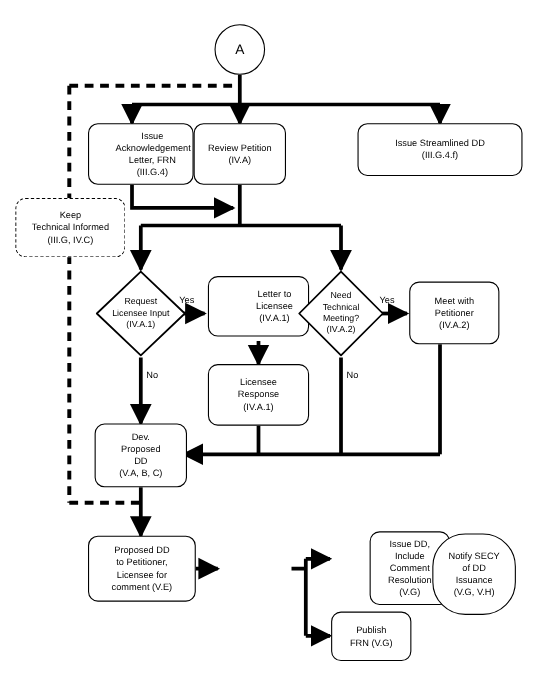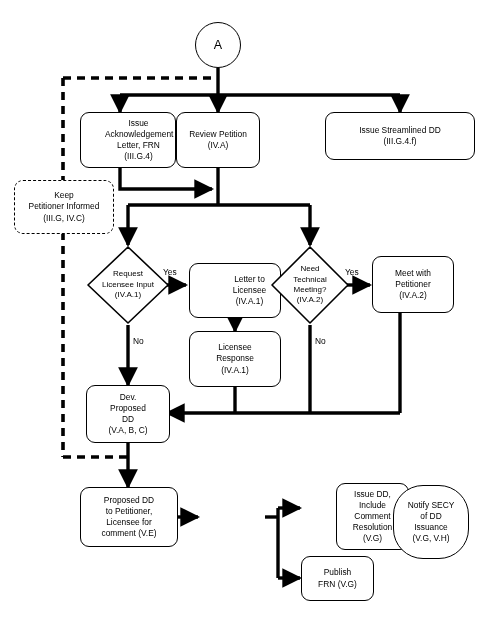--- a/index.html
+++ b/index.html
@@ -131,25 +131,25 @@
 (IV.A)</span>
   </div>
 
   <div class="node" style="left:325px;top:112px;width:150px;height:48px;">
     <span>Issue Streamlined DD
 (III.G.4.f)</span>
   </div>
 
   <div class="node dashednode" style="left:14px;top:180px;width:100px;height:54px;">
     <span>Keep
-Petitioner Informed
+Technical Informed
 (III.G, IV.C)</span>
   </div>
 
-  <div class="node" style="left:189px;top:263px;width:92px;height:55px;padding-left:32px;">
+  <div class="node" style="left:189px;top:251px;width:92px;height:55px;padding-left:32px;">
     <span>Letter to
 Licensee
 (IV.A.1)</span>
   </div>
 
   <div class="node" style="left:189px;top:331px;width:92px;height:56px;">
     <span>Licensee
 Response
 (IV.A.1)</span>
   </div>

